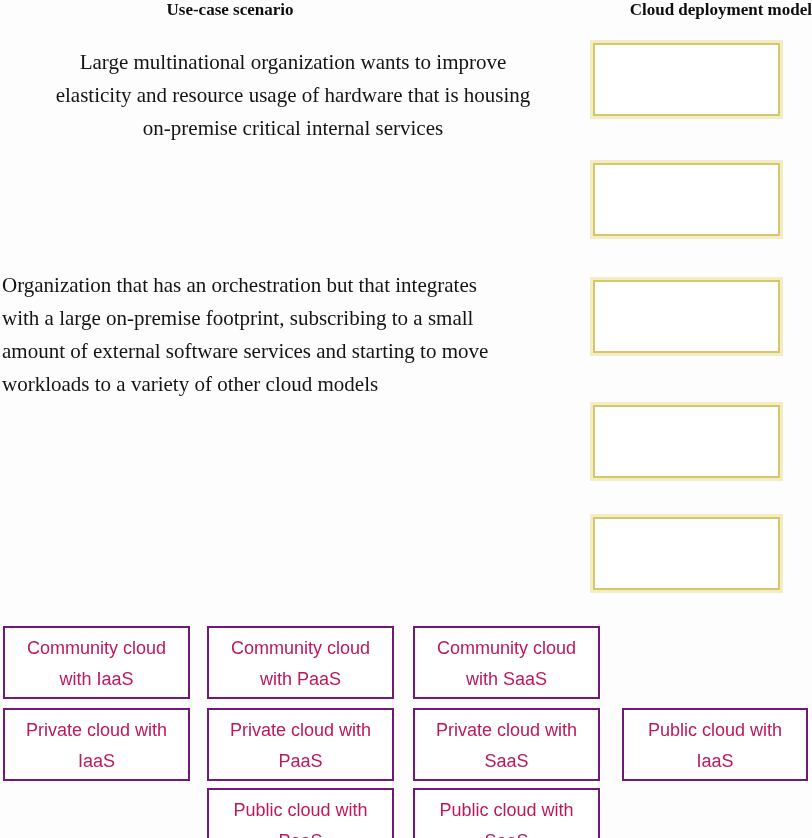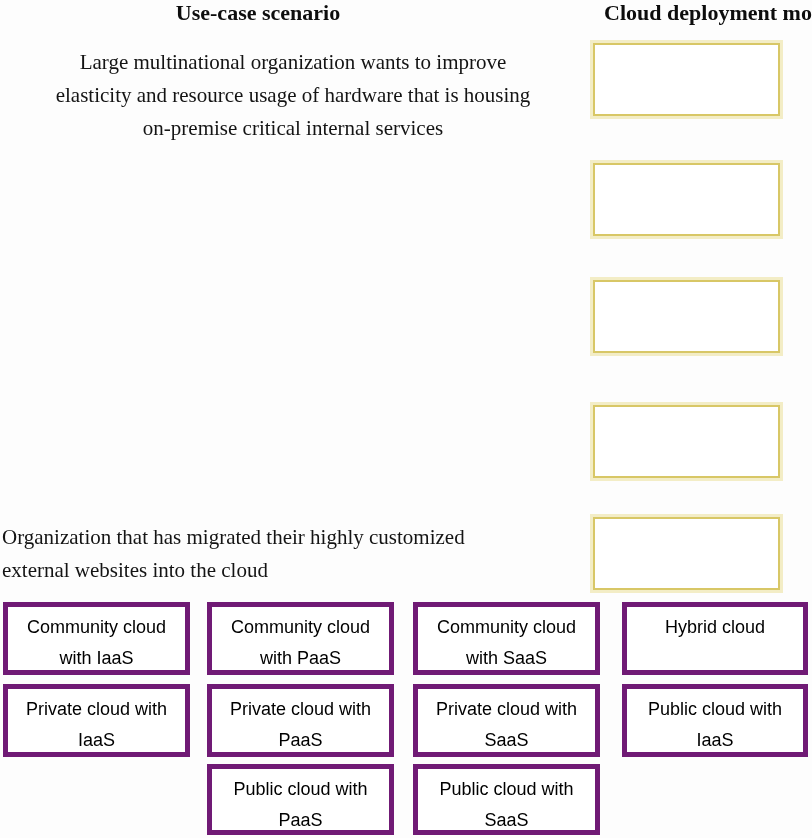--- a/index.html
+++ b/index.html
@@ -7,25 +7,24 @@
     position: relative;
     width: 812px;
     height: 838px;
     background: #fdfdfd;
     font-family: "Liberation Serif", serif;
     overflow: hidden;
   }
   .col-header {
     position: absolute;
     top: 0;
-    font-size: 22px;
+    font-size: 17px;
     font-weight: bold;
     color: #0d0d0d;
     white-space: nowrap;
-    margin-left: 28px;
   }
   .col-header.left  { left: 0; width: 460px; text-align: center; }
   .col-header.right { left: 512px; width: 300px; text-align: right; }
   .scenario {
     position: absolute;
     left: 2px;
     width: 582px;
     font-size: 21px;
     line-height: 33px;
     color: #141414;
@@ -39,59 +38,61 @@
     background: #ffffff;
     border: 2px solid #d8c766;
     box-shadow: 0 0 0 3px #f3edc6;
   }
   .option {
     position: absolute;
     box-sizing: border-box;
     width: 187px;
     height: 73px;
     background: #ffffff;
-    border: 5px solid #701a75;
+    border: 2px solid #701a75;
     font-family: "Liberation Sans", sans-serif;
     font-size: 18px;
     line-height: 31px;
-    color: #000000;
+    color: #be185d;
     text-align: center;
     padding-top: 5px;
     white-space: pre-line;
     cursor: grab;
+    margin-top: 24px;
   }
 </style>
 </head>
 <body>
 
 <div class="canvas">
 
   <div class="col-header left">Use-case scenario</div>
 
   <div class="col-header right">Cloud deployment model</div>
 
   <div class="scenario" style="top:46px;text-align:center;">Large multinational organization wants to improve
 elasticity and resource usage of hardware that is housing
 on-premise critical internal services</div>
-  <div class="scenario" style="top:521px;">Organization that has migrated their highly customized
-external websites into the cloud</div>
+  <div class="scenario" style="top:269px;">Organization that has an orchestration but that integrates
+with a large on-premise footprint, subscribing to a small
+amount of external software services and starting to move
+workloads to a variety of other cloud models</div>
 
   <div class="dropzone" style="top:43px;"></div>
   <div class="dropzone" style="top:163px;"></div>
   <div class="dropzone" style="top:280px;"></div>
   <div class="dropzone" style="top:405px;"></div>
   <div class="dropzone" style="top:517px;"></div>
 
   <div class="option" style="left:3px; top:602px;">Community cloud
 with IaaS</div>
   <div class="option" style="left:207px; top:602px;">Community cloud
 with PaaS</div>
   <div class="option" style="left:413px; top:602px;">Community cloud
 with SaaS</div>
-  <div class="option" style="left:622px; top:602px; width:186px;">Hybrid cloud</div>
 
   <div class="option" style="left:3px; top:684px;">Private cloud with
 IaaS</div>
   <div class="option" style="left:207px; top:684px;">Private cloud with
 PaaS</div>
   <div class="option" style="left:413px; top:684px;">Private cloud with
 SaaS</div>
   <div class="option" style="left:622px; top:684px; width:186px;">Public cloud with
 IaaS</div>
 

